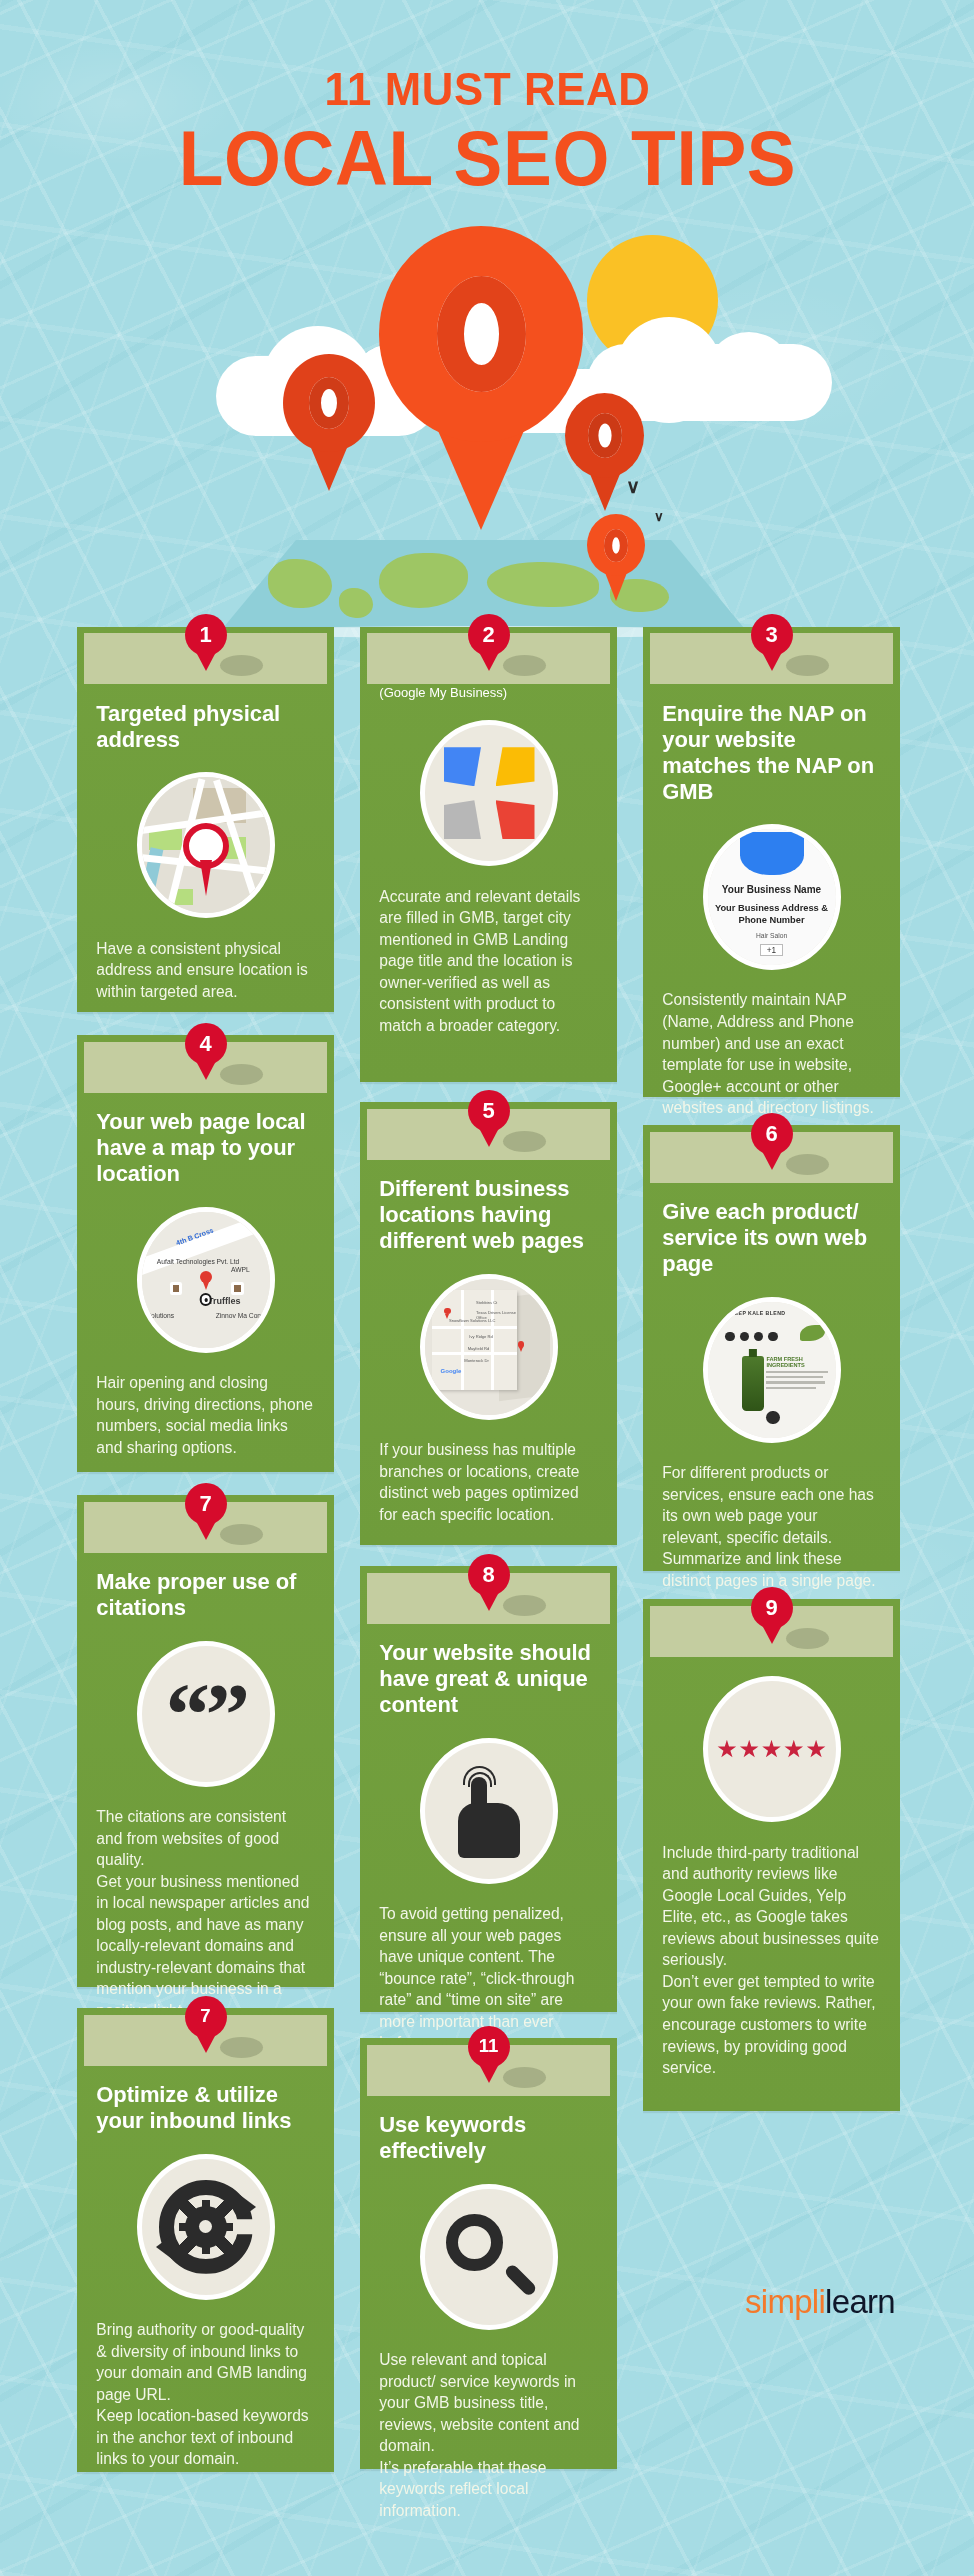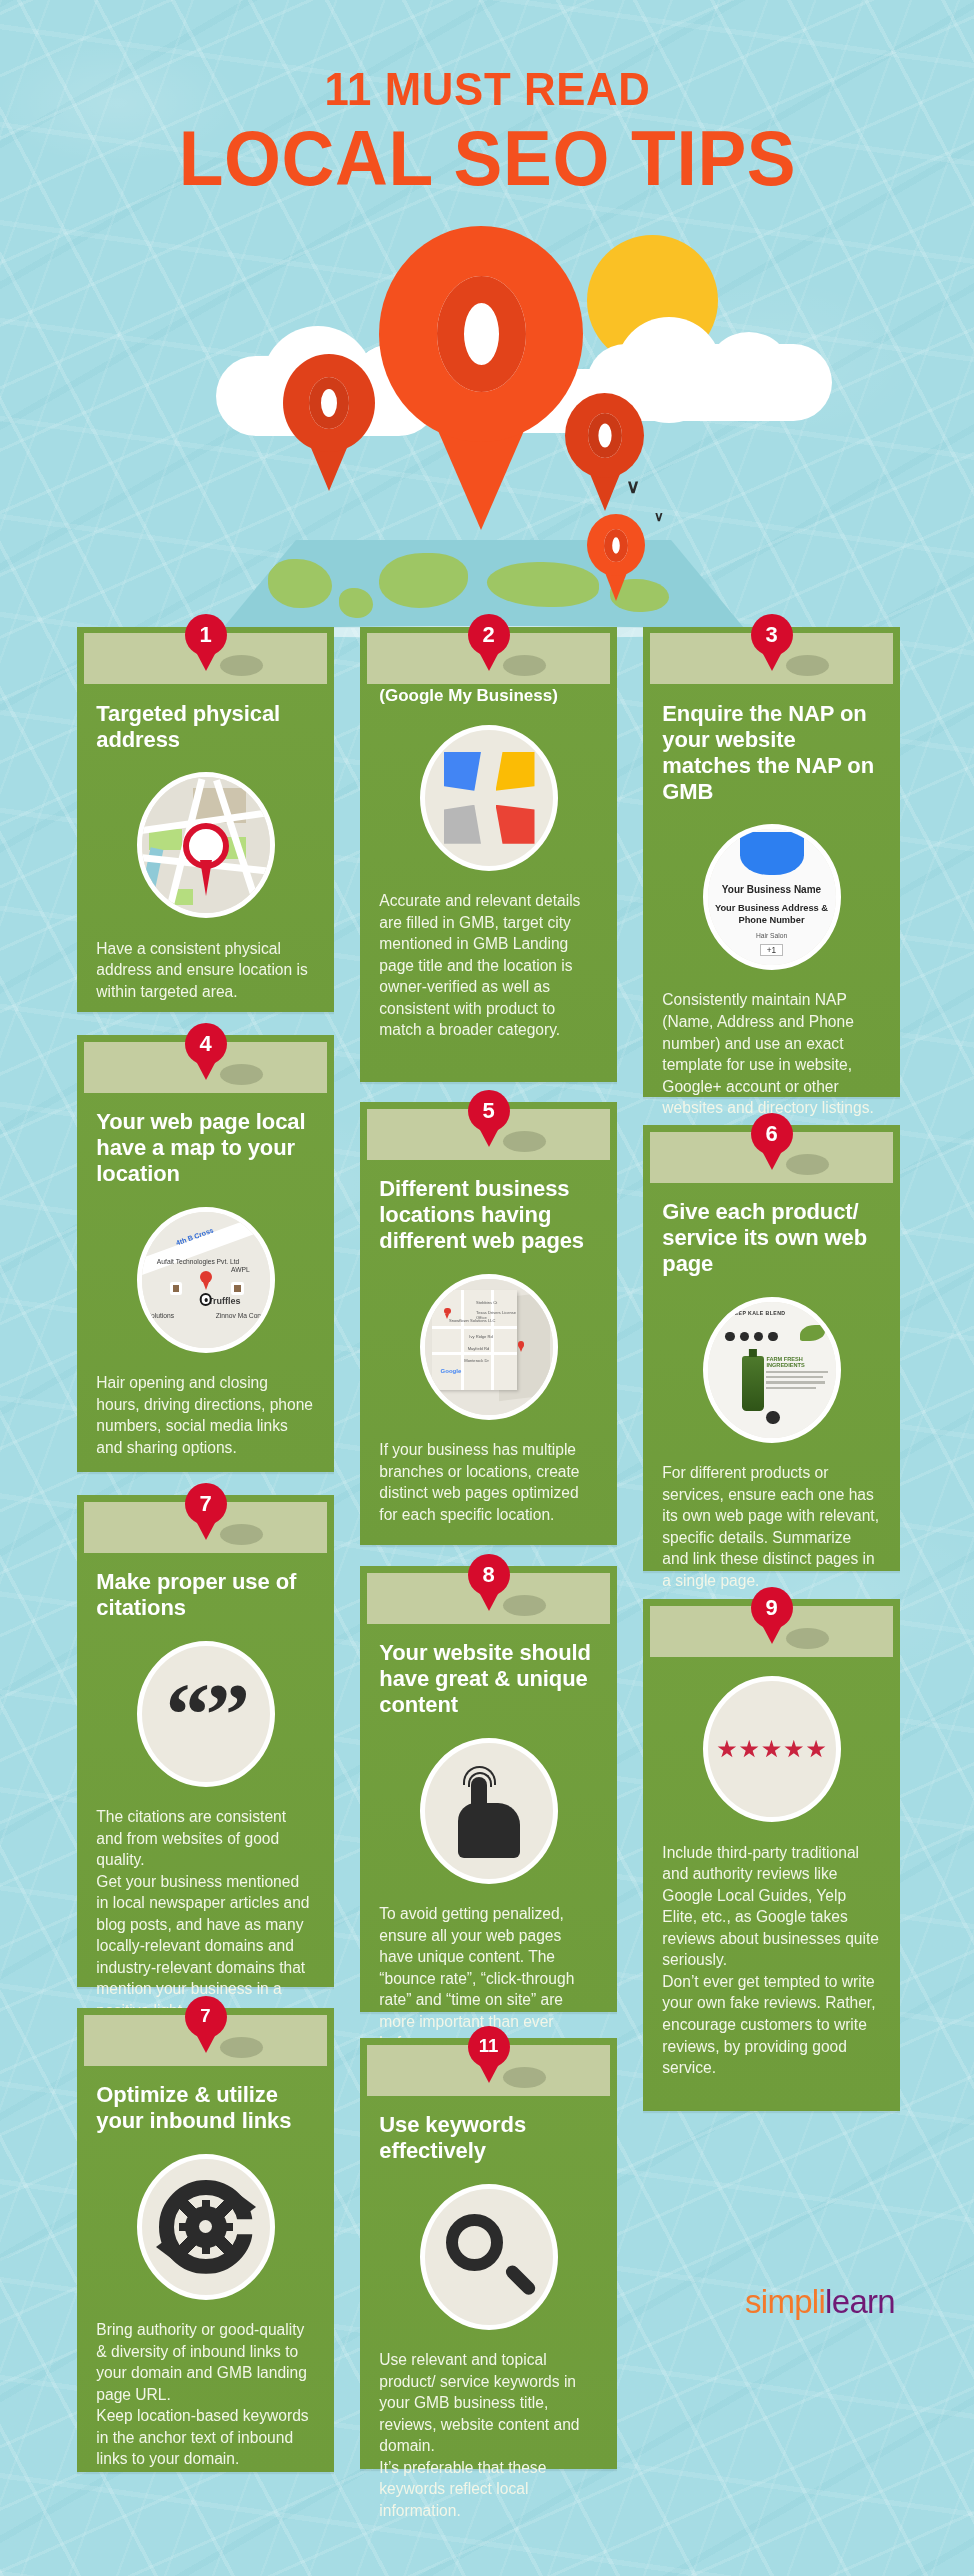--- a/index.html
+++ b/index.html
@@ -153,21 +153,21 @@
   }
   .pin-badge span {
     color:#fff; font-weight:bold; font-size:22px; line-height:1; z-index:2;
     font-family:"Liberation Sans", sans-serif;
   }
   .card .c-title {
     color:#ffffff; font-weight:bold; font-size:22px; line-height:1.18;
     padding:16.4px 19.3px 0 19.3px; letter-spacing:-0.1px;
   }
   .card .c-sub {
-    color:#ffffff; font-weight:bold; font-size:17px; line-height:1.15;
+    color:#ffffff; font-weight:normal; font-size:13px; line-height:1.15;
     padding:1.5px 19.3px 0 19.3px;
   }
   .card .c-icon-wrap {
     display:flex; align-items:center; justify-content:center;
     margin:19.3px 0 15px 0;
   }
   .c-icon {
     width:138px; height:146px; border-radius:50%;
     background:#ece9df; border:5.2px solid #ffffff;
     display:flex; align-items:center; justify-content:center;
@@ -305,21 +305,21 @@
       border-radius:50%; border:12px solid #2b2b2b; }
   .ic-search .handle { position:absolute; right:6px; bottom:3px; width:13.4px; height:36px;
       background:#2b2b2b; border-radius:6.7px; transform:rotate(-45deg); }
 
   
   .footer { height:141px; display:flex; align-items:center; justify-content:flex-end;
       padding-right:80px; }
   .logo { font-size:33px; letter-spacing:-0.7px; font-family:"Liberation Sans", sans-serif; }
   .logo .a { color:#f4792b; }
   .logo .bar { color:#f4792b; }
-  .logo .b { color:#701a75; }
+  .logo .b { color:#0f172a; }
 </style>
 </head>
 <body>
 
 <div id="map-bg"></div>
 
 <div class="page">
 
   <div class="title-wrap">
     <div class="title-small">11 MUST READ</div>
@@ -535,21 +535,21 @@
             <div class="txth">FARM FRESH INGREDIENTS</div>
             <span class="txtl" style="width:100%"></span>
             <span class="txtl" style="width:92%"></span>
             <span class="txtl" style="width:96%"></span>
             <span class="txtl" style="width:80%"></span>
           </div>
           <div class="badge"></div>
         </div>
       </div>
         </div>
-      <div class="c-body">For different products or services, ensure each one has its own web page with relevant, specific details. Summarize and link these distinct pages in a single page.</div>
+      <div class="c-body">For different products or services, ensure each one has its own web page your relevant, specific details. Summarize and link these distinct pages in a single page.</div>
     </div>
 
     <div class="card" style="left:77px; top:885px; height:492px;">
       <div class="banner">
         <div class="shadow-dot"></div>
         <div class="pin-badge">
           <span>7</span>
         </div>
       </div>
       <div class="c-title">Make proper use of citations</div>

